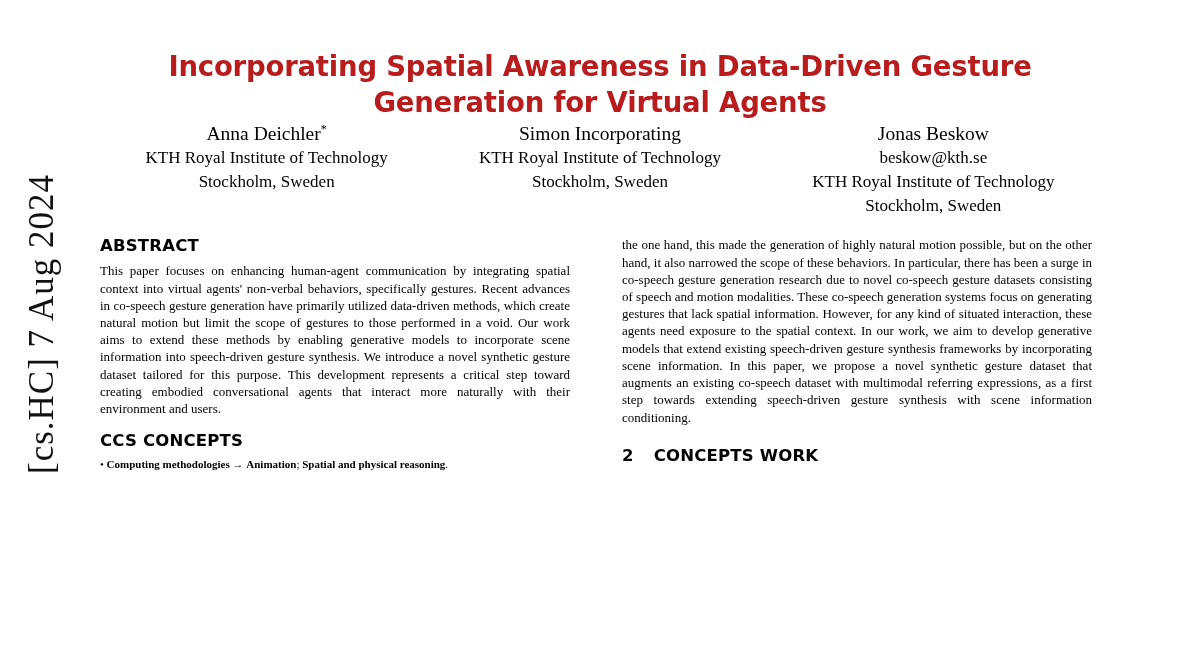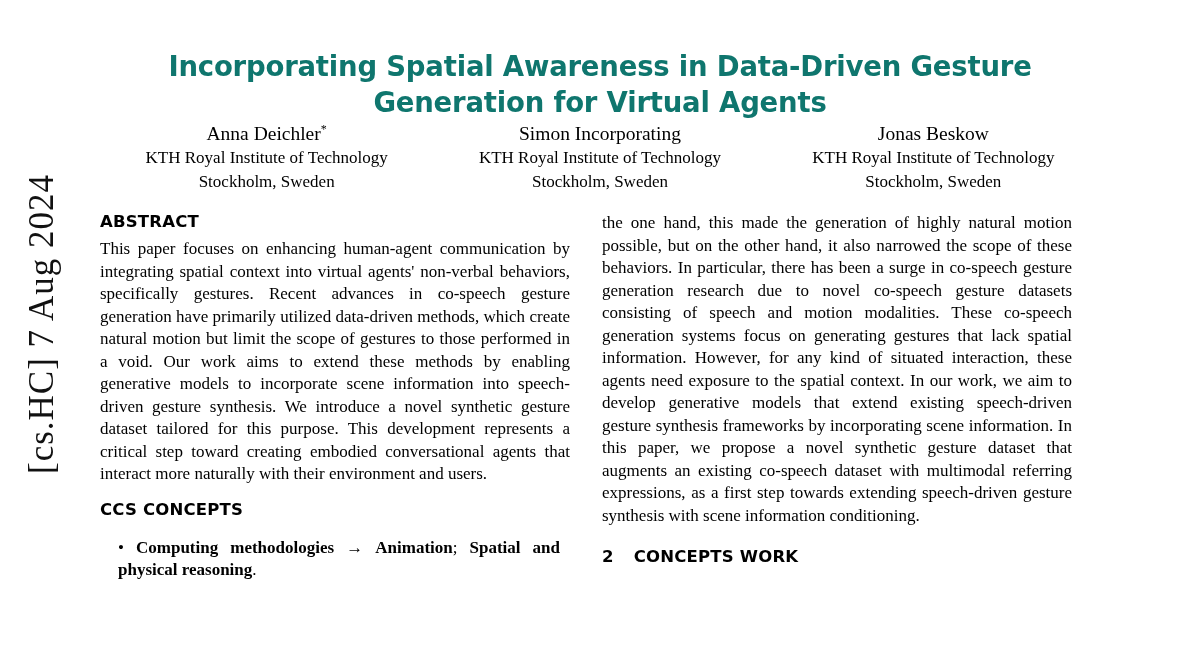--- a/index.html
+++ b/index.html
@@ -49,21 +49,21 @@
   }
   .title {
     text-align: center;
     font-family: "DejaVu Sans", sans-serif;
     font-weight: bold;
     font-size: 27.5px;
     line-height: 1.32;
     letter-spacing: -0.2px;
     margin: 48px 0 0 0;
     padding: 0 10px;
-    color: #0f766e;
+    color: #b91c1c;
   }
   .authors {
     display: flex;
   }
   .author {
     flex: 1 1 0;
     text-align: center;
     font-family: "Liberation Serif", serif;
   }
   .author .name {
@@ -76,21 +76,21 @@
   }
   .author .email,
   .author .affil,
   .author .city {
     font-size: 17px;
     line-height: 1.42;
   }
   .columns {
     display: flex;
     margin-top: 18px;
-    gap: 24px;
+    gap: 44px;
   }
   .col {
     width: 478px;
   }
   h2.section {
     font-family: "DejaVu Sans", sans-serif;
     font-weight: bold;
     font-size: 16.5px;
     letter-spacing: 0.2px;
     margin: 0 0 7px 0;
@@ -99,33 +99,33 @@
     display: flex;
     gap: 20px;
     font-family: "DejaVu Sans", sans-serif;
     font-weight: bold;
     font-size: 16.5px;
     letter-spacing: 0.2px;
     margin: 0;
   }
   p.body {
     margin: 0 8px 14px 0;
-    font-size: 17px;
+    font-size: 13px;
     line-height: 1.325;
     text-align: justify;
     hyphens: auto;
   }
   .gap-top {
     margin-top: 20px;
   }
   .concepts {
-    font-size: 17px;
+    font-size: 11px;
     line-height: 1.325;
     text-align: justify;
-    margin: 18px;
+    margin: 0;
   }
   .b {
     font-weight: bold;
   }
   .arrow {
     font-weight: bold;
   }
 </style>
 </head>
 <body>
@@ -144,20 +144,21 @@
         <div class="affil">KTH Royal Institute of Technology</div>
         <div class="city">Stockholm, Sweden</div>
       </div>
       <div class="author">
         <div class="name"><span>Simon Incorporating</span><sup></sup></div>
         <div class="affil">KTH Royal Institute of Technology</div>
         <div class="city">Stockholm, Sweden</div>
       </div>
       <div class="author">
         <div class="name"><span>Jonas Beskow</span><sup></sup></div>
+        <div class="email">beskow@kth.se</div>
         <div class="affil">KTH Royal Institute of Technology</div>
         <div class="city">Stockholm, Sweden</div>
       </div>
     </div>
 
     <div class="columns">
 
       <div class="col">
         <h2 class="section">ABSTRACT</h2>
         <p class="body">This paper focuses on enhancing human-agent communication by integrating spatial context into virtual agents' non-verbal behaviors, specifically gestures. Recent advances in co-speech gesture generation have primarily utilized data-driven methods, which create natural motion but limit the scope of gestures to those performed in a void. Our work aims to extend these methods by enabling generative models to incorporate scene information into speech-driven gesture synthesis. We introduce a novel synthetic gesture dataset tailored for this purpose. This development represents a critical step toward creating embodied conversational agents that interact more naturally with their environment and users.</p>

